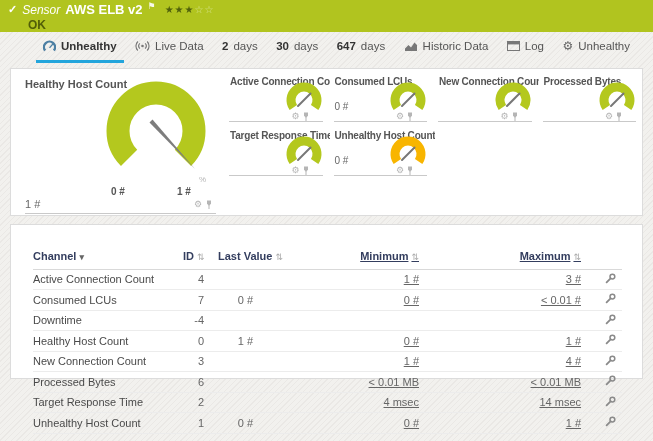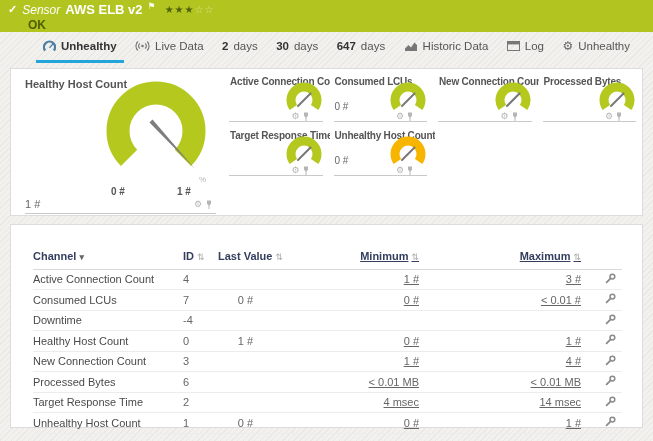--- a/index.html
+++ b/index.html
@@ -24,21 +24,21 @@
     justify-content:space-between; padding:0 16px 0 36px; }
   .tab { display:flex; align-items:center; gap:5px; font-size:11.5px; color:#555;
     padding:0 7px; border-bottom:3px solid transparent; cursor:pointer; text-decoration:none; }
   .tab b { color:#333; font-size:11.5px; }
   .tab.active { border-bottom-color:#23a5dc; color:#333; font-weight:bold; }
   .gear-glyph { font-size:12px; color:#666; line-height:1; }
 
   
   .card { position:absolute; background:#fff; border:1px solid #dcdcdc; }
   .gauges-card { left:10px; top:68px; width:633px; height:148px; }
-  .table-card  { left:10px; top:224px; width:633px; height:204px; }
+  .table-card  { left:10px; top:224px; width:633px; height:155px; }
 
   
   .big-zone { position:absolute; left:0; top:0; width:215px; height:146px; }
   .big-title { position:absolute; left:14px; top:9px; font-size:11px; font-weight:bold; color:#555; }
   .big-svg { position:absolute; left:80px; top:4px; }
   .scale-min { position:absolute; left:100px; top:117px; font-size:10px; font-weight:bold; color:#555; }
   .scale-max { position:absolute; left:166px; top:117px; font-size:10px; font-weight:bold; color:#555; }
   .unit-toggle { position:absolute; left:188px; top:106px; font-size:8px; color:#b5b5b5; }
   .big-footer-val { position:absolute; left:14px; top:129px; font-size:11px; color:#666; }
   .big-icons { position:absolute; right:14px; top:131px; display:flex; gap:4px; align-items:center; }
@@ -56,21 +56,21 @@
   .mini-gear { font-size:9px; color:#b5b5b5; line-height:1; cursor:pointer; }
   .g-underline { position:absolute; left:3px; right:8px; bottom:1px; border-bottom:1px solid #c9c9c9; }
 
   
   table { border-collapse:collapse; table-layout:fixed; width:589px; margin:18px 0 0 22px; }
   col.c-channel{width:150px} col.c-id{width:25px} col.c-last{width:55px}
   col.c-min{width:160px} col.c-max{width:162px} col.c-icon{width:37px}
   th { font-size:11px; color:#333d5e; font-weight:bold; text-align:left; height:26px;
     border-bottom:1px solid #d9d9d9; white-space:nowrap; }
   td { font-size:11px; color:#666; height:20.5px; border-bottom:1px solid #ececec; white-space:nowrap; }
-  th.col-id, td.col-id { text-align:left; padding-right:4px; }
+  th.col-id, td.col-id { text-align:right; padding-right:4px; }
   td.col-last { text-align:right; padding-right:10px; }
   th.col-last { padding-left:10px; }
   th.col-min, td.col-min, th.col-max, td.col-max { text-align:right; padding-right:4px;text-decoration:underline; }
   td.col-channel { color:#4a4a4a; }
   td.col-icon, th.col-icon { text-align:right; padding-right:6px; }
   .sort { font-size:9px; color:#aaa; margin-left:3px; font-weight:normal; }
   .sort-active { font-size:9px; color:#666; margin-left:3px; }
   .wrench { cursor:pointer; }
 </style>
 </head>

